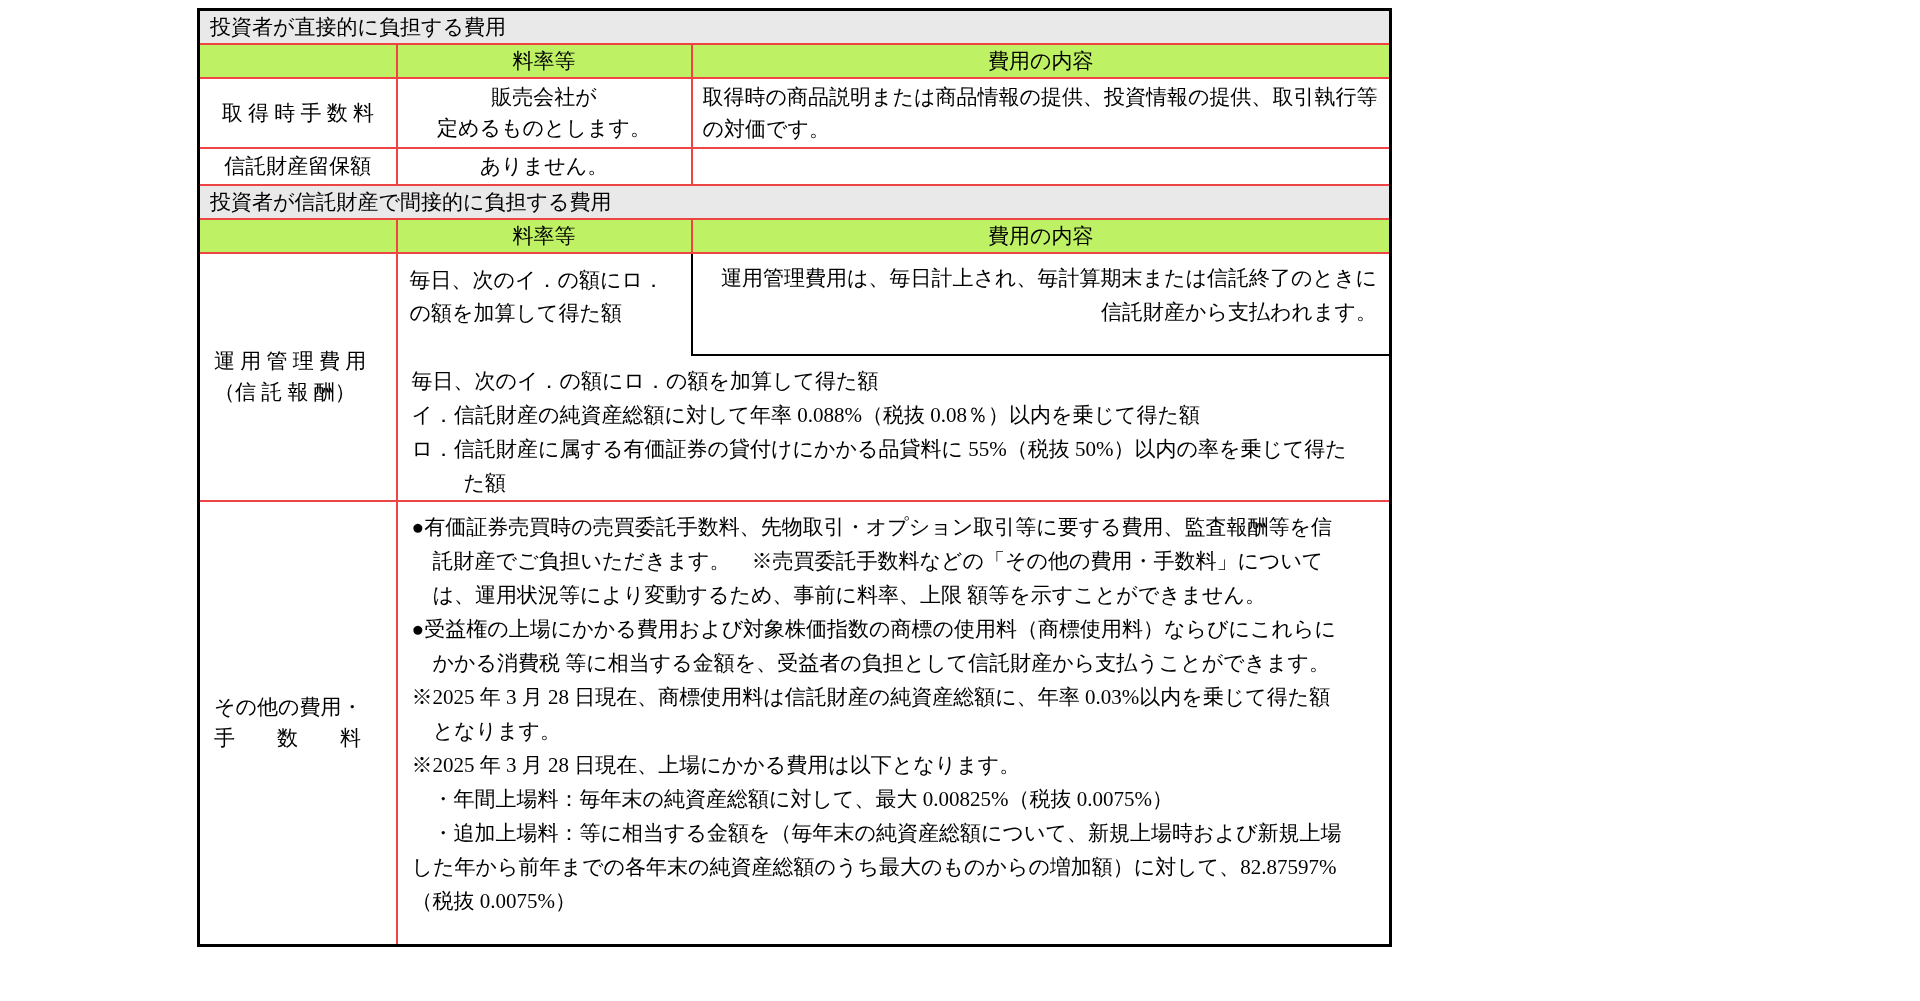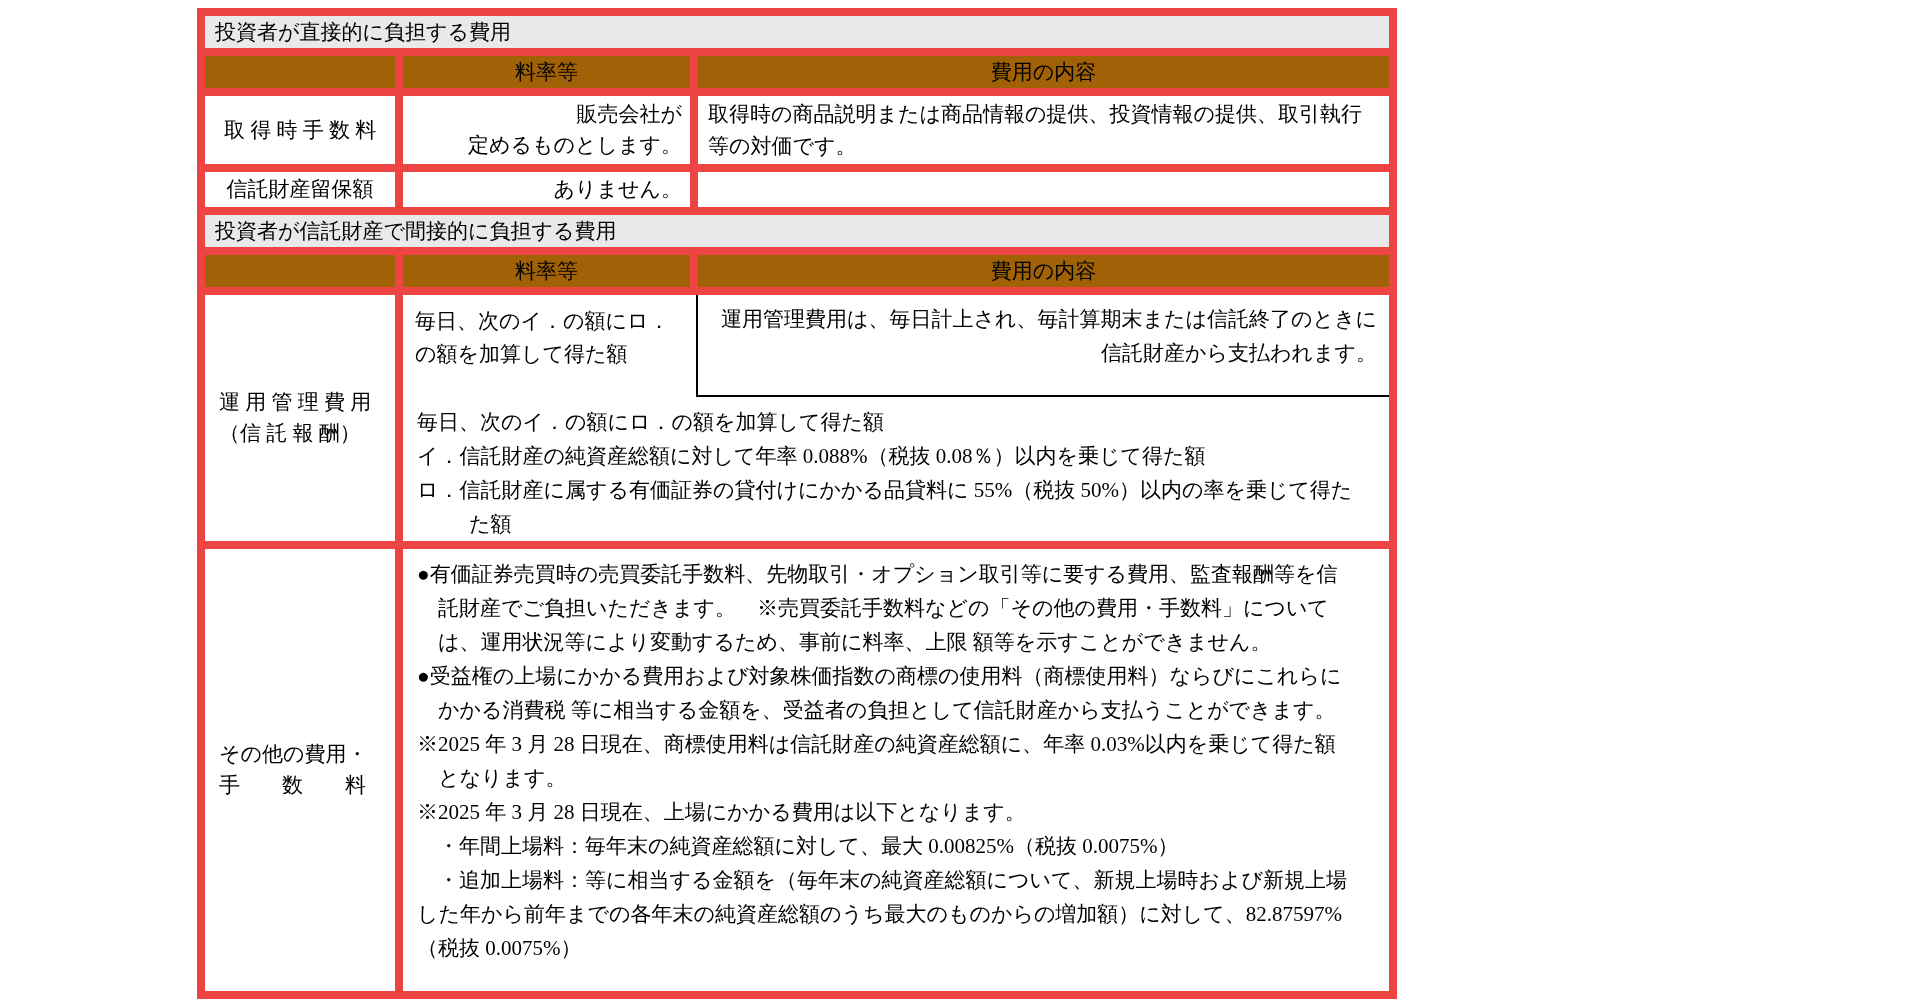--- a/index.html
+++ b/index.html
@@ -17,50 +17,50 @@
     top: 8px;
   }
   table.fee-table {
     border-collapse: collapse;
     table-layout: fixed;
     width: 1192px;
     border: 3px solid #000000;
     font-size: 21px;
   }
   table.fee-table td {
-    border: 8px solid #ef4444;
+    border: 2px solid #ef4444;
     overflow: hidden;
     font-family: Liberation Serif, serif;
   }
   col.c1 { width: 198px; }
   col.c2 { width: 295px; }
   col.c3 { width: 699px; }
 
   td.section-band {
     background: #e9e9e9;
     padding: 2px 10px;
     height: 28px;
     vertical-align: middle;
   }
   tr.colhead td {
-    background: #a16207;
+    background: #bef264;
     text-align: center;
     vertical-align: middle;
     height: 32px;
     padding: 0;
   }
   td.label-cell {
     vertical-align: middle;
     padding: 0 2px;
     line-height: 31px;
   }
   td.label-center { text-align: center; }
   td.label-left   { text-align: left; padding-left: 14px; }
   td.rate-cell {
-    text-align: right;
+    text-align: center;
     vertical-align: middle;
     line-height: 31px;
     padding: 2px 8px;
   }
   td.desc-cell {
     vertical-align: middle;
     line-height: 32px;
     padding: 2px 10px;
     text-align: left;
     margin-top: 20px;

